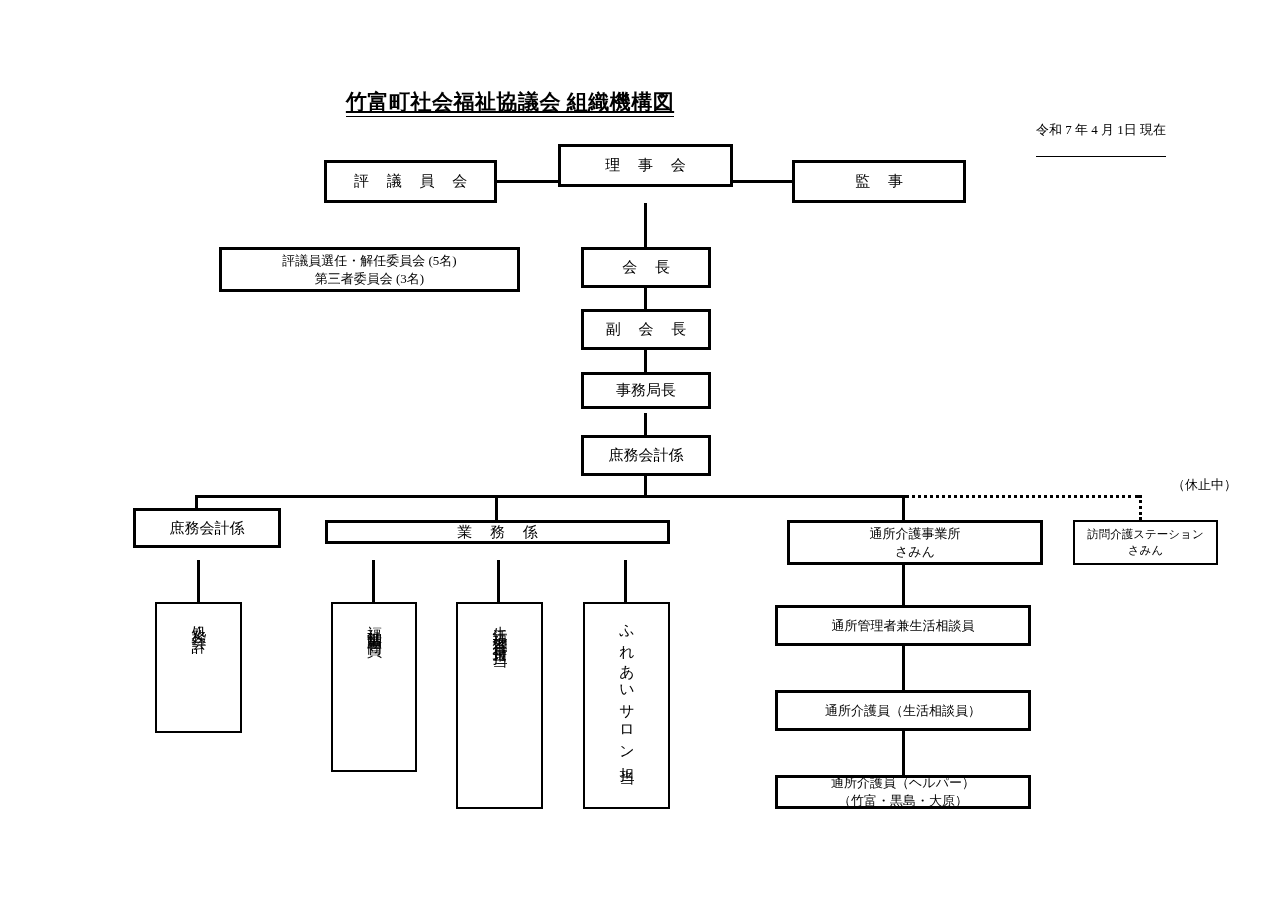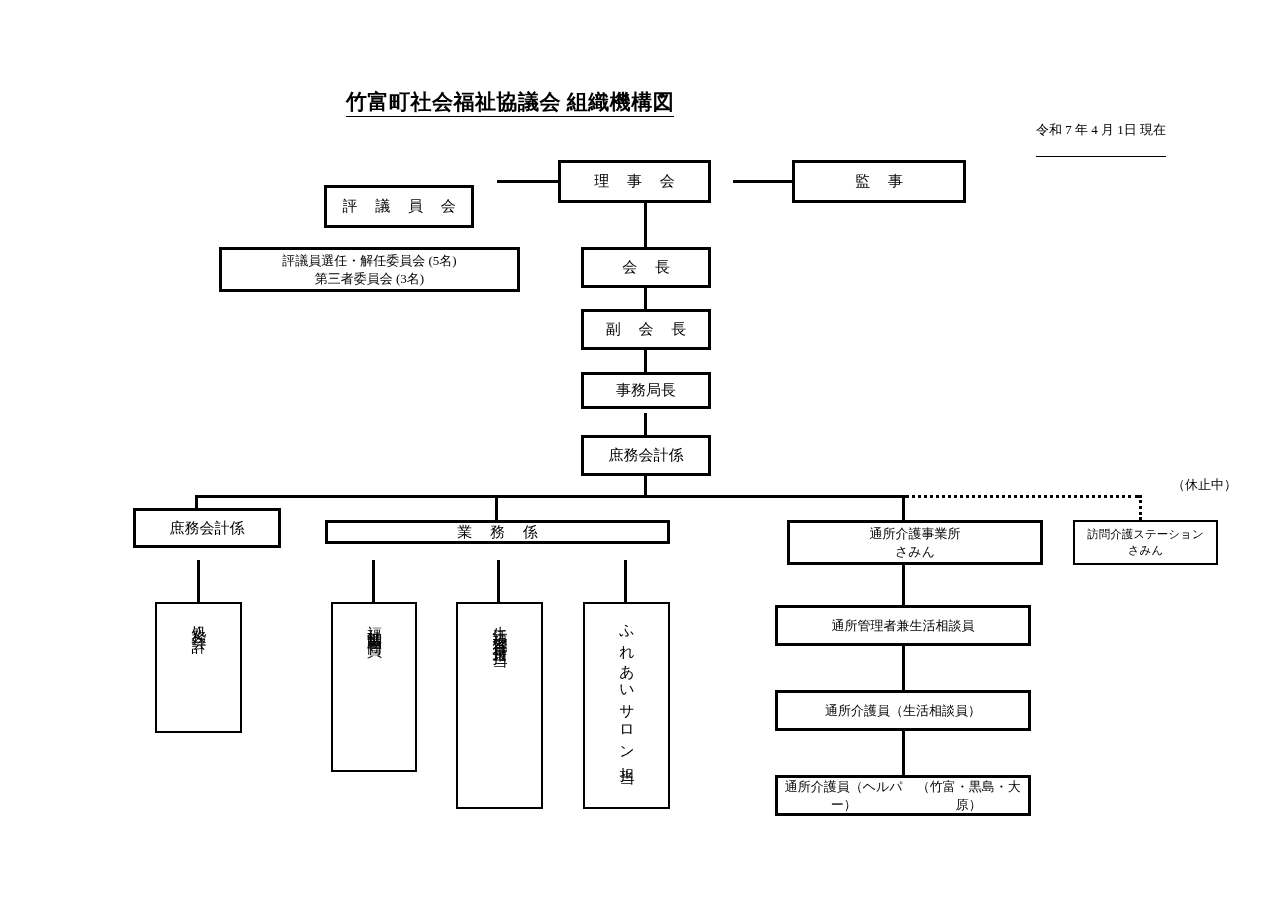--- a/index.html
+++ b/index.html
@@ -24,20 +24,21 @@
   .chart-title {
     position: absolute;
     left: 0;
     top: 88px;
     width: 1020px;
     text-align: center;
     font-size: 21px;
     font-weight: bold;
     letter-spacing: 0.5px;
     white-space: nowrap;
+    text-decoration: underline;
   }
   .chart-title span {
     border-bottom: 1.5px solid #000;
     padding-bottom: 2px;
   }
   .chart-date {
     position: absolute;
     right: 114px;
     top: 121px;
     font-size: 13px;
@@ -116,25 +117,25 @@
 
 <div id="page">
 
   <div class="chart-title">
     <span>竹富町社会福祉協議会  組織機構図</span>
   </div>
   <div class="chart-date">
     <span>令和 7 年 4 月 1日 現在</span>
   </div>
 
-  <div class="box spaced" style="left:324px; top:160px; width:150px; height:43px;margin-top:25px;">
+  <div class="box spaced" style="left:324px; top:160px; width:173px; height:43px;">
     <span class="txt">評 議 員 会</span>
   </div>
 
-  <div class="box spaced" style="left:558px; top:160px; width:153px; height:43px;">
+  <div class="box spaced" style="left:558px; top:144px; width:175px; height:43px;">
     <span class="txt">理 事 会</span>
   </div>
 
   <div class="box spaced" style="left:792px; top:160px; width:174px; height:43px;">
     <span class="txt">監 事</span>
   </div>
 
   <div class="ln h" style="left:497px; top:180px; width:61px;"></div>
   <div class="ln h" style="left:733px; top:180px; width:59px;"></div>
 
@@ -228,18 +229,18 @@
   </div>
 
   <div class="ln v" style="left:902px; top:646px; width:3px; height:44px;"></div>
 
   <div class="box small" style="left:775px; top:690px; width:256px; height:41px;">
     <span class="txt">通所介護員（生活相談員）</span>
   </div>
 
   <div class="ln v" style="left:902px; top:731px; width:3px; height:44px;"></div>
 
-  <div class="box small" style="left:775px; top:775px; width:256px; height:41px; flex-direction:row;">
+  <div class="box small" style="left:775px; top:775px; width:256px; height:34px; flex-direction:column;">
     <span class="txt">通所介護員（ヘルパー）</span>
     <span class="txt">（竹富・黒島・大原）</span>
   </div>
 
 </div>
 
 </body></html>

